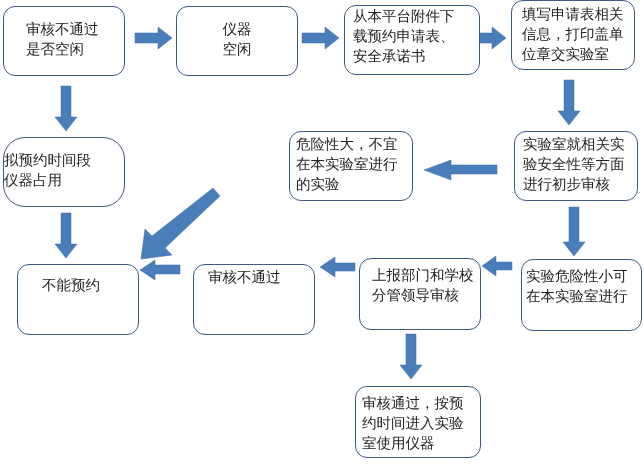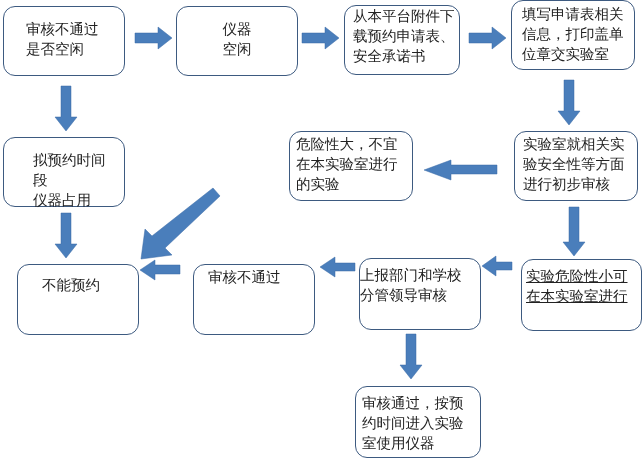--- a/index.html
+++ b/index.html
@@ -38,38 +38,38 @@
     <polygon points="180,265 180,274 155,274 155,280 140,270 155,260 155,265"></polygon>
 
     <polygon points="406,334 416,334 416,365 422,365 411,379 400,365 406,365"></polygon>
   </g>
 </svg>
 
 <div class="box" style="left:3px;top:6px;width:122px;height:70px;padding:12px 8px 6px 22px;">审核不通过
 是否空闲</div>
 <div class="box center" style="left:176px;top:6px;width:122px;height:70px;padding-top:12px;">仪器
 空闲</div>
-<div class="box" style="left:344px;top:5px;width:116px;height:70px;padding:0 2px 0 8px;">从本平台附件下
+<div class="box" style="left:344px;top:5px;width:136px;height:70px;padding:0 2px 0 8px;">从本平台附件下
 载预约申请表、
 安全承诺书</div>
 <div class="box" style="left:511px;top:0;width:124px;height:70px;padding:3px 2px 16px 10px;">填写申请表相关
 信息，打印盖单
 位章交实验室</div>
 
-<div class="box" style="left:3px;top:137px;width:122px;height:70px;padding:12px 6px 0 29px;">拟预约时间段
+<div class="box" style="left:3px;top:137px;width:122px;height:70px;padding:12px 6px 0 0;border-radius:22px;">拟预约时间段
 仪器占用</div>
 <div class="box" style="left:270px;top:131px;width:124px;height:70px;padding:2px 2px 0 6px;margin-left:19px;">危险性大，不宜
 在本实验室进行
 的实验</div>
 <div class="box" style="left:514px;top:131px;width:124px;height:70px;padding:2px 2px 0 8px;">实验室就相关实
 验安全性等方面
 进行初步审核</div>
 
 <div class="box" style="left:17px;top:264px;width:122px;height:71px;padding:10px 6px 0 24px;">不能预约</div>
 <div class="box" style="left:193px;top:264px;width:122px;height:71px;padding:2px 6px 0 14px;">审核不通过</div>
-<div class="box" style="left:359px;top:258px;width:122px;height:72px;padding:6px 2px 0 0;">上报部门和学校
+<div class="box" style="left:359px;top:258px;width:122px;height:72px;padding:6px 2px 0 12px;">上报部门和学校
 分管领导审核</div>
-<div class="box" style="left:521px;top:259px;width:121px;height:72px;padding:6px 2px 0 4px;text-decoration:underline;">实验危险性小可
+<div class="box" style="left:521px;top:259px;width:121px;height:72px;padding:6px 2px 0 4px;">实验危险性小可
 在本实验室进行</div>
 
 <div class="box" style="left:355px;top:386px;width:126px;height:72px;padding:6px 2px 0 6px;">审核通过，按预
 约时间进入实验
 室使用仪器</div>
 
 </body></html>

